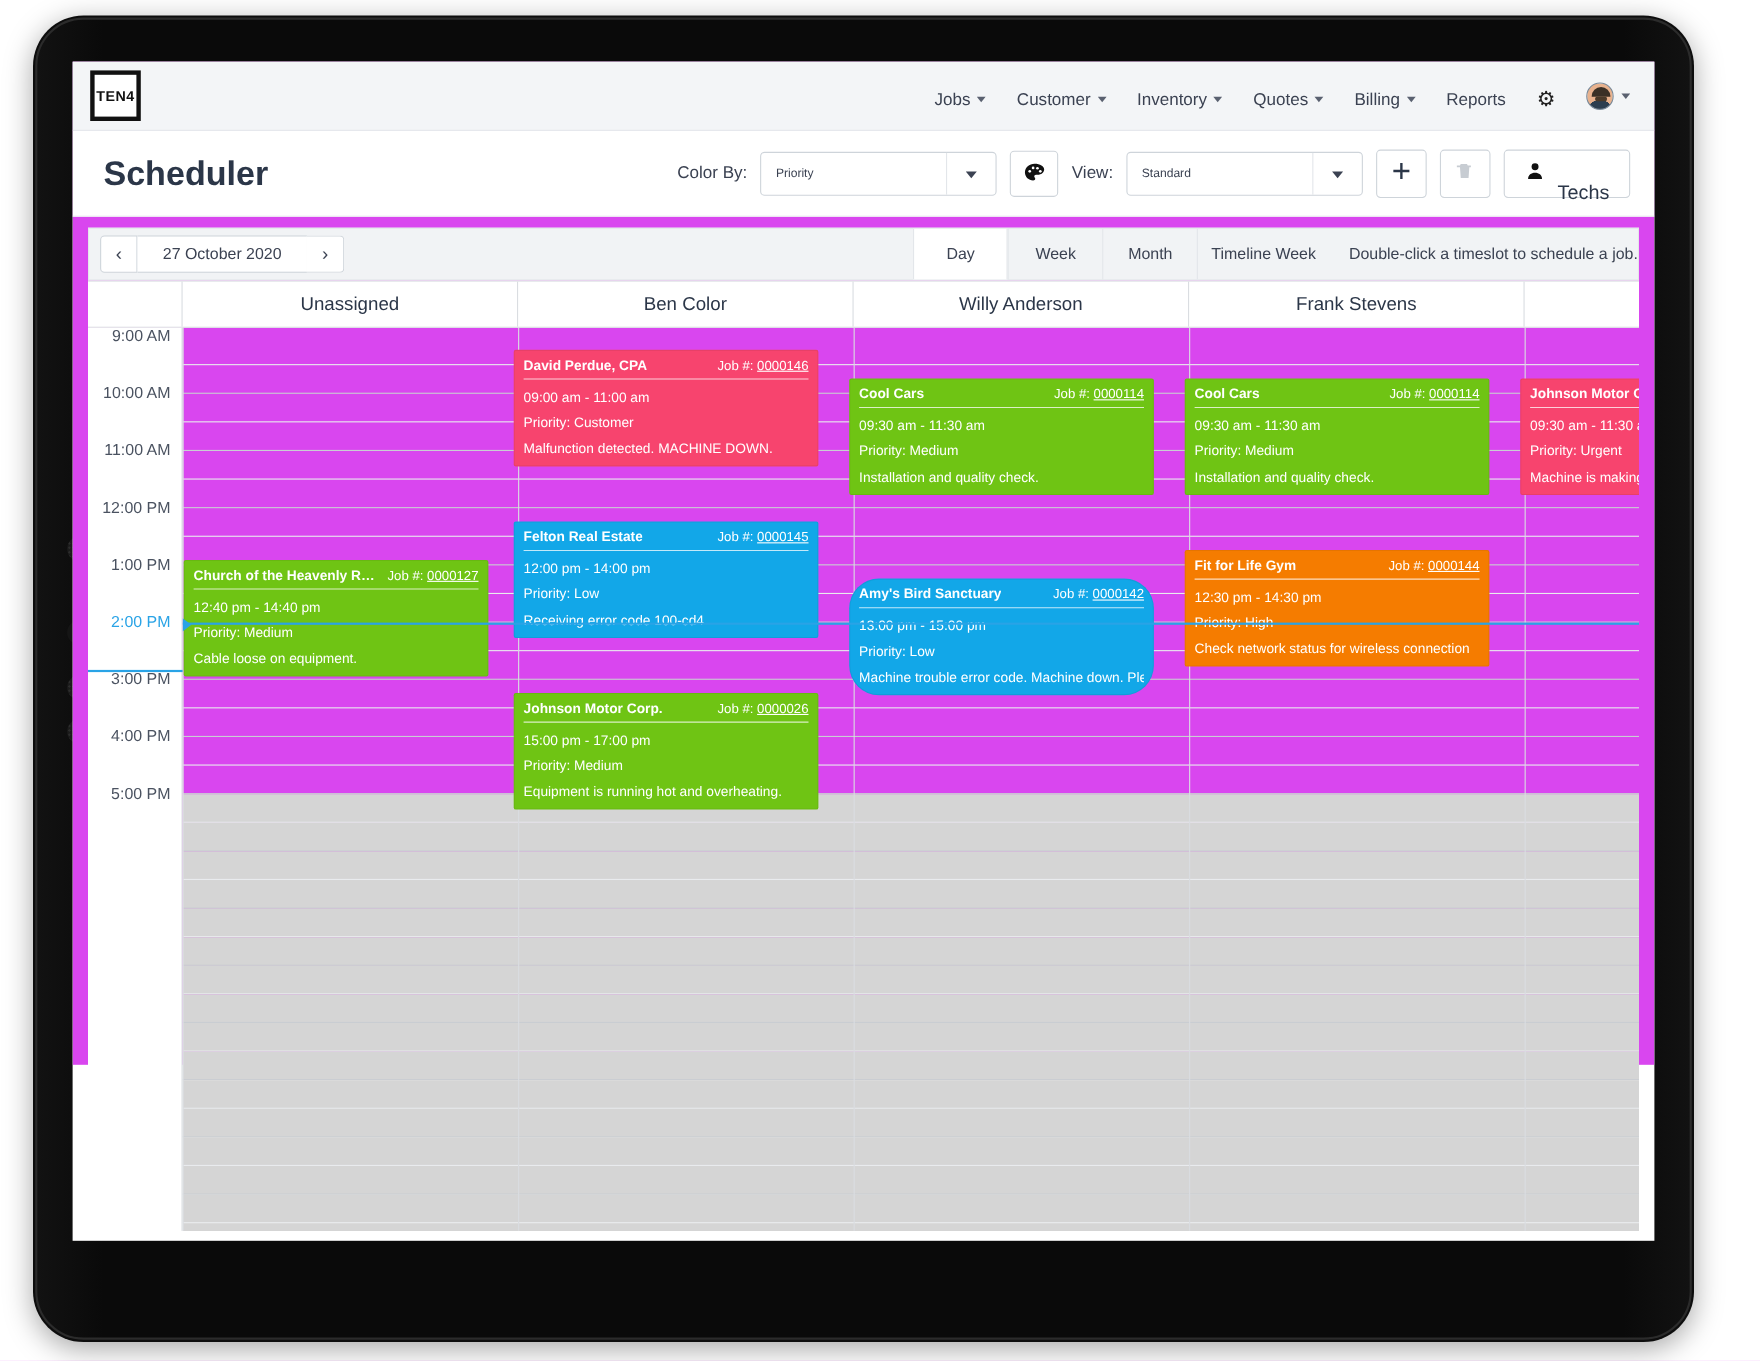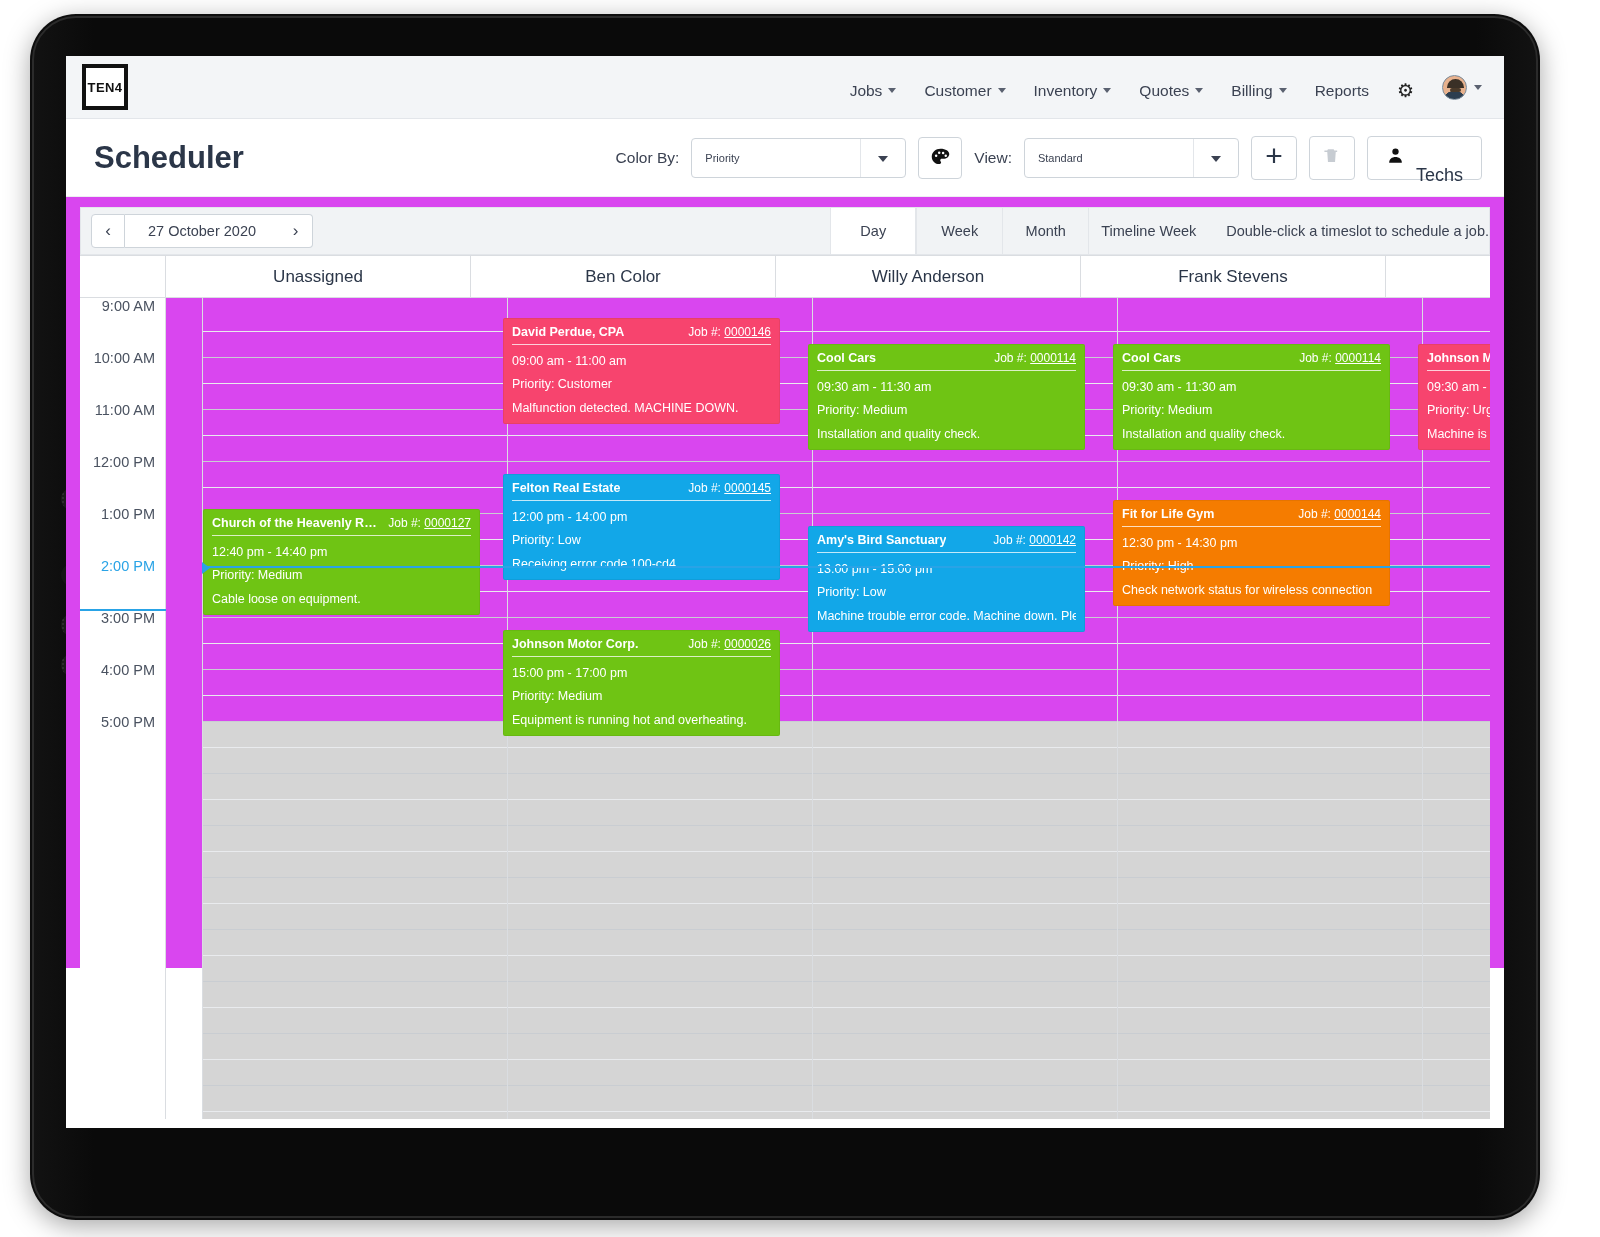--- a/index.html
+++ b/index.html
@@ -148,21 +148,21 @@
   #calendar{ position:relative; margin:0 14px; height:865px; overflow:hidden; }
   #cal-header{
     display:flex; height:43px; border-bottom:1px solid #dadde1;
     border-top:1px solid #dadde1; background:#fff;
   }
   #cal-header .gutter{ width:86px; flex:none; border-right:1px solid #dadde1;}
   .col-head{
     flex:none; width:305px; display:flex; align-items:center; justify-content:center;
     font-size:17px; color:#2b3648; border-right:1px solid #dadde1;
   }
-  #cal-body{ position:relative; height:821px; display:flex;gap:36px; }
+  #cal-body{ position:relative; height:821px; display:flex; }
   #time-gutter{ width:86px; flex:none; position:relative; border-right:1px solid #dadde1; background:#fff;}
   .time-label{
     position:absolute; right:10px; font-size:14.5px; color:#4a5260; text-align:right;
     transform:translateY(-50%);
   }
   .time-label.now{ color:#29a3e6; }
   #grid-area{ position:relative; flex:1; overflow:hidden; }
   .grid-row{
     position:absolute; left:0; right:0; height:26px;
   }
@@ -429,21 +429,21 @@
                 </div>
                 <div class="event" style="left: 911px; top: 190px; width: 277px; height: 106px; background: rgb(245, 124, 0);">
                   <div class="ev-top">
                     <div class="ev-title">Fit for Life Gym</div>
                     <div class="ev-job">Job #: <u>0000144</u></div>
                   </div>
                   <div class="ev-line">12:30 pm - 14:30 pm</div>
                   <div class="ev-line">Priority: High</div>
                   <div class="ev-desc">Check network status for wireless connection</div>
                 </div>
-                <div class="event" style="left: 606px; top: 216px; width: 277px; height: 106px; background: rgb(18, 167, 232);">
+                <div class="event" style="left: 606px; top: 216px; width: 277px; height: 106px; background: rgb(18, 167, 232); border-radius: 27px;">
                   <div class="ev-top">
                     <div class="ev-title">Amy's Bird Sanctuary</div>
                     <div class="ev-job">Job #: <u>0000142</u></div>
                   </div>
                   <div class="ev-line">13:00 pm - 15:00 pm</div>
                   <div class="ev-line">Priority: Low</div>
                   <div class="ev-desc">Machine trouble error code. Machine down. Please ca</div>
                 </div>
                 <div class="event" style="left: 301px; top: 320px; width: 277px; height: 106px; background: rgb(111, 196, 20);">
                   <div class="ev-top">

